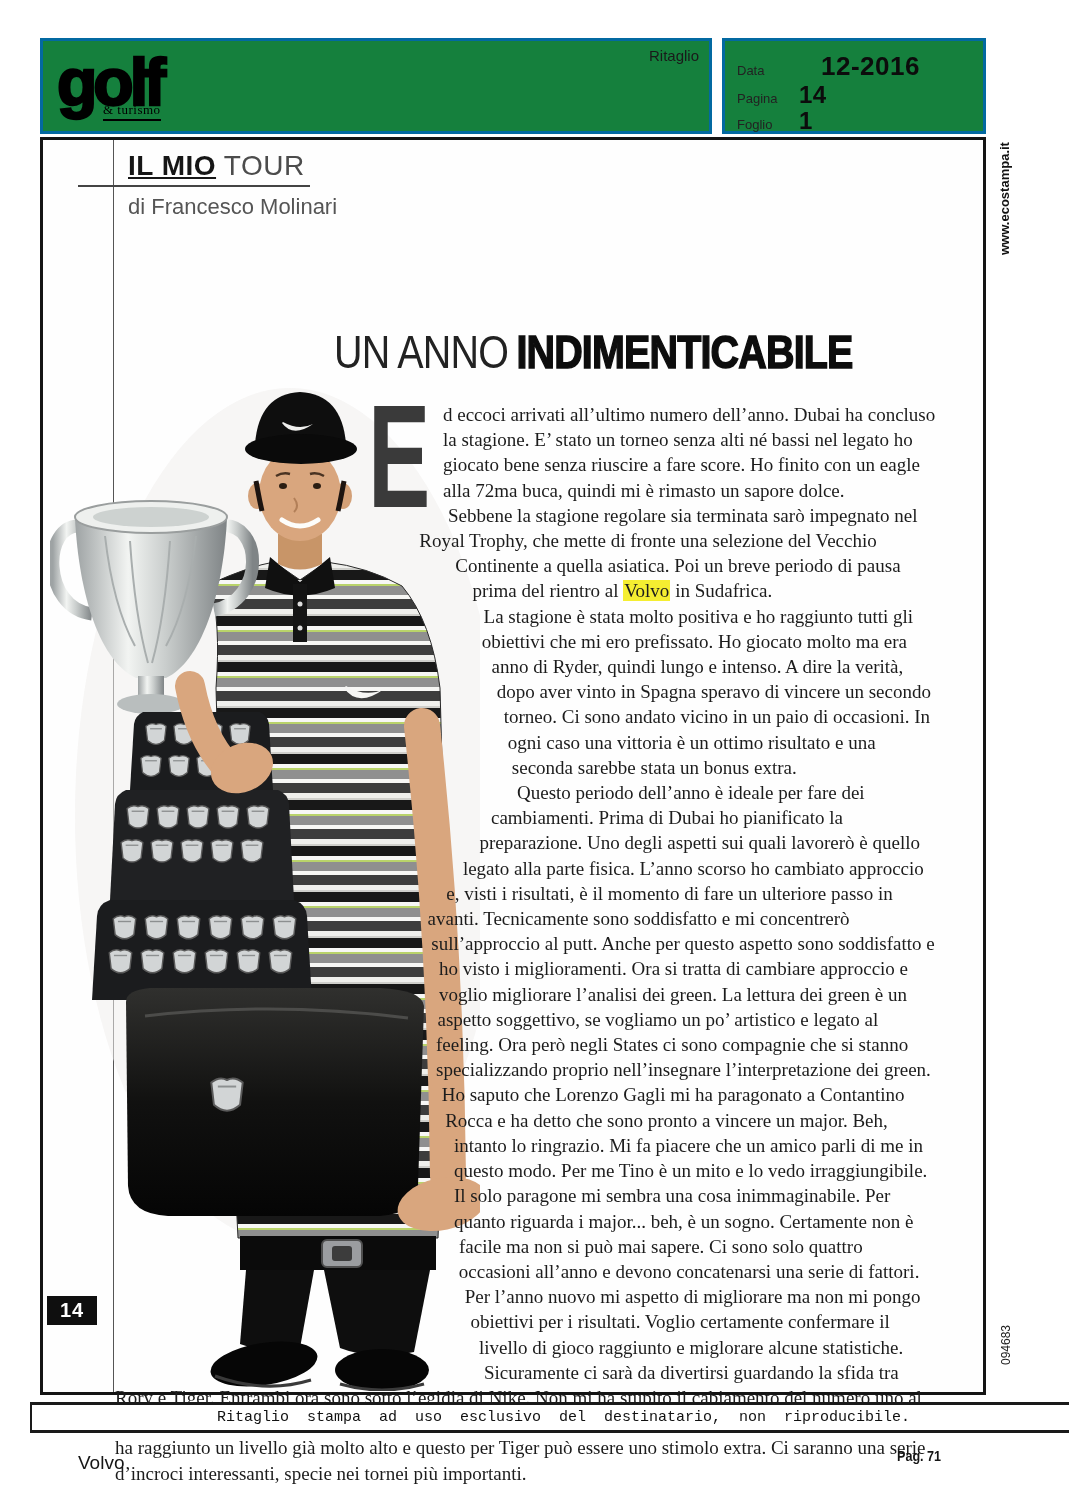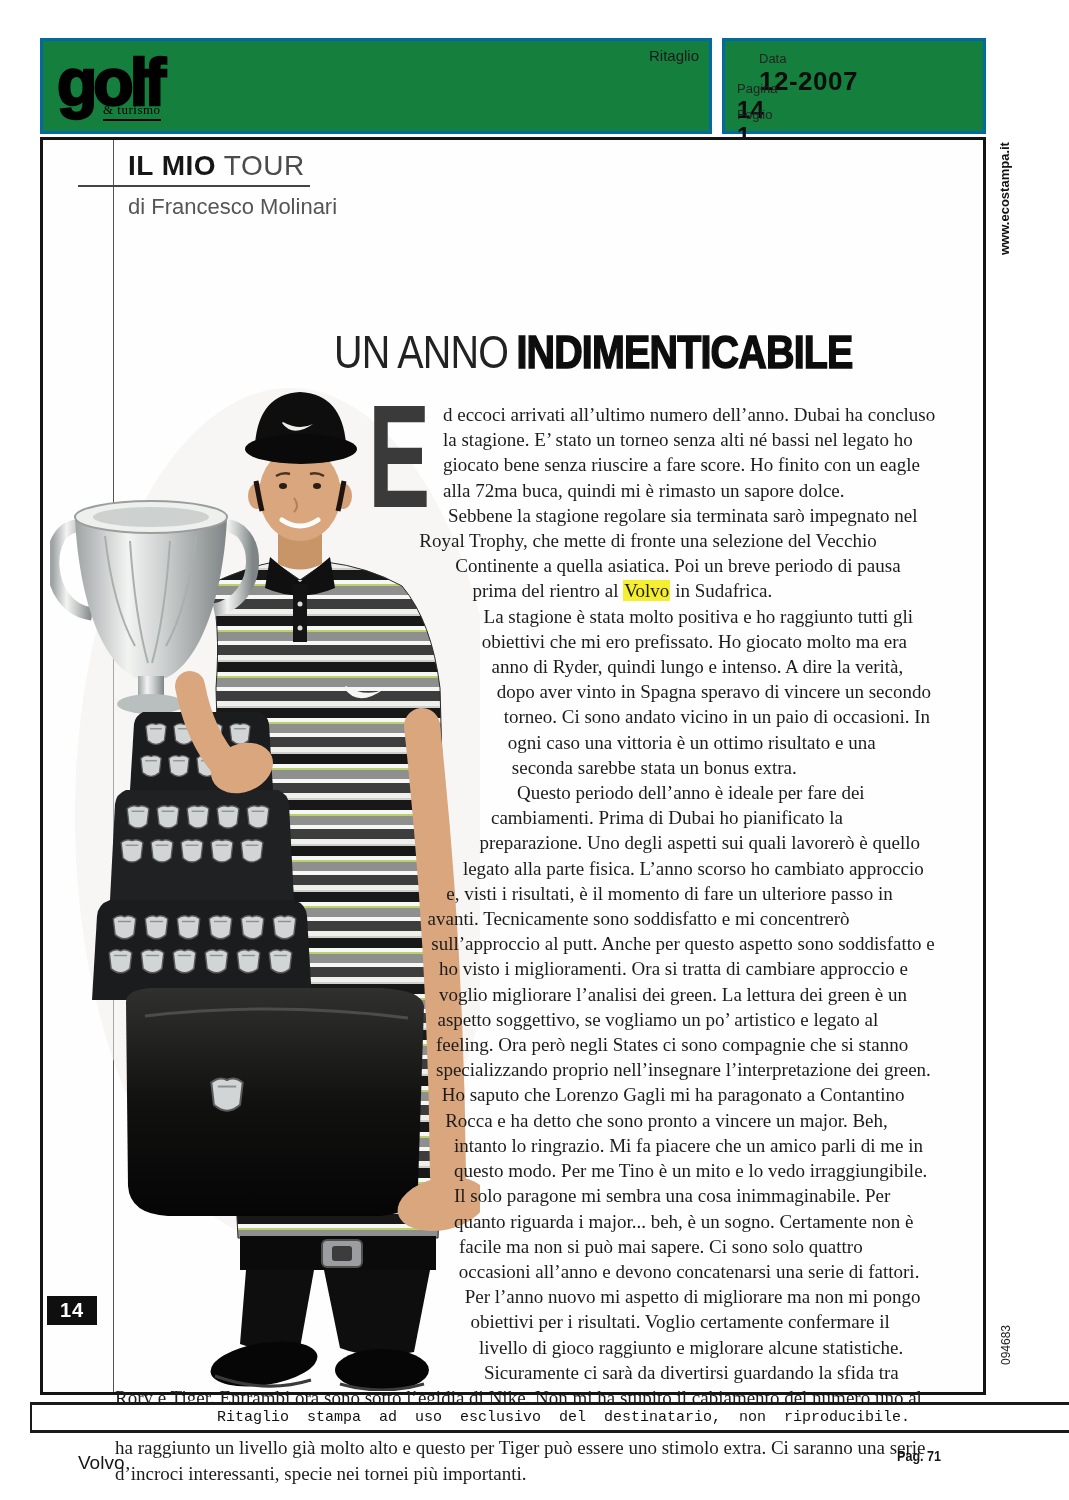--- a/index.html
+++ b/index.html
@@ -8,39 +8,39 @@
 
   
   .hbox{position:absolute;border:3px solid #0369a1;background:#15803d;box-sizing:border-box;}
   #logo-box{left:40px;top:38px;width:672px;height:96px;}
   #data-box{left:722px;top:38px;width:264px;height:96px;}
   .logo-main{position:absolute;left:14px;top:8px;font-weight:700;font-size:66px;line-height:1;
              letter-spacing:-4px;color:#000;-webkit-text-stroke:2.5px #000;}
   .logo-sub{position:absolute;left:60px;top:61px;font-size:13px;letter-spacing:0.5px;color:#000;
             border-bottom:2px solid #000;padding-bottom:1px;font-family:Liberation Serif, serif;}
   .frequency{position:absolute;right:10px;top:6px;font-size:15px;color:#1a1a1a;}
-  .data-row{position:absolute;left:12px;display:flex;align-items:baseline;flex-direction:column;}
+  .data-row{position:absolute;left:12px;display:flex;align-items:baseline;}
   .data-row .lbl{width:62px;font-size:13px;color:#222;}
   .data-row .val{font-size:24px;font-weight:700;letter-spacing:0.5px;color:#0c0c0c;}
   #dr0{top:10px;} #dr0 .val{margin-left:22px;font-size:26px;}
   #dr1{top:40px;} #dr2{top:66px;}
 
   
   .vert{position:absolute;transform:rotate(-90deg);transform-origin:left top;white-space:nowrap;}
   #site-vert{left:997px;top:255px;font-size:13px;font-weight:700;color:#111;}
   #code-vert{left:999px;top:1365px;font-size:12px;color:#222;}
 
   
   #frame{position:absolute;left:40px;top:137px;width:946px;height:1258px;
          border:3px solid #141414;box-sizing:border-box;background:#fefefe;}
   #vrule{position:absolute;left:113px;top:140px;width:1px;height:1252px;background:#555;}
   #hrule{position:absolute;left:78px;top:185px;width:232px;height:2px;background:#444;}
 
   .rubric{position:absolute;left:128px;top:150px;white-space:nowrap;font-size:28px;letter-spacing:0.5px;}
-  .rubric .b{font-weight:700;color:#161616;}
+  .rubric .b{font-weight:700;color:#161616;text-decoration:underline;}
   .rubric .l{font-weight:400;color:#4c4c4c;}
   .byline{position:absolute;left:128px;top:194px;font-size:22px;color:#555;}
 
   .title{position:absolute;left:334px;top:324px;white-space:nowrap;transform:scaleX(0.84);
          transform-origin:left top;}
   .title .light{font-size:47px;font-weight:400;letter-spacing:-1px;color:#222;}
   .title .bold{font-size:47px;font-weight:700;letter-spacing:-1px;color:#0d0d0d;
                -webkit-text-stroke:1.5px #0d0d0d;margin-left:10px;}
 
   
@@ -86,21 +86,21 @@
 
   <div id="logo-box" class="hbox">
     <div class="logo-main">golf</div>
     <div class="logo-sub">&amp; turismo</div>
     <div class="frequency">Ritaglio</div>
   </div>
 
   <div id="data-box" class="hbox">
     <div class="data-row" id="dr0">
       <span class="lbl">Data</span>
-      <span class="val">12-2007</span>
+      <span class="val">12-2016</span>
     </div>
     <div class="data-row" id="dr1">
       <span class="lbl">Pagina</span>
       <span class="val">14</span>
     </div>
     <div class="data-row" id="dr2">
       <span class="lbl">Foglio</span>
       <span class="val">1</span>
     </div>
   </div>

